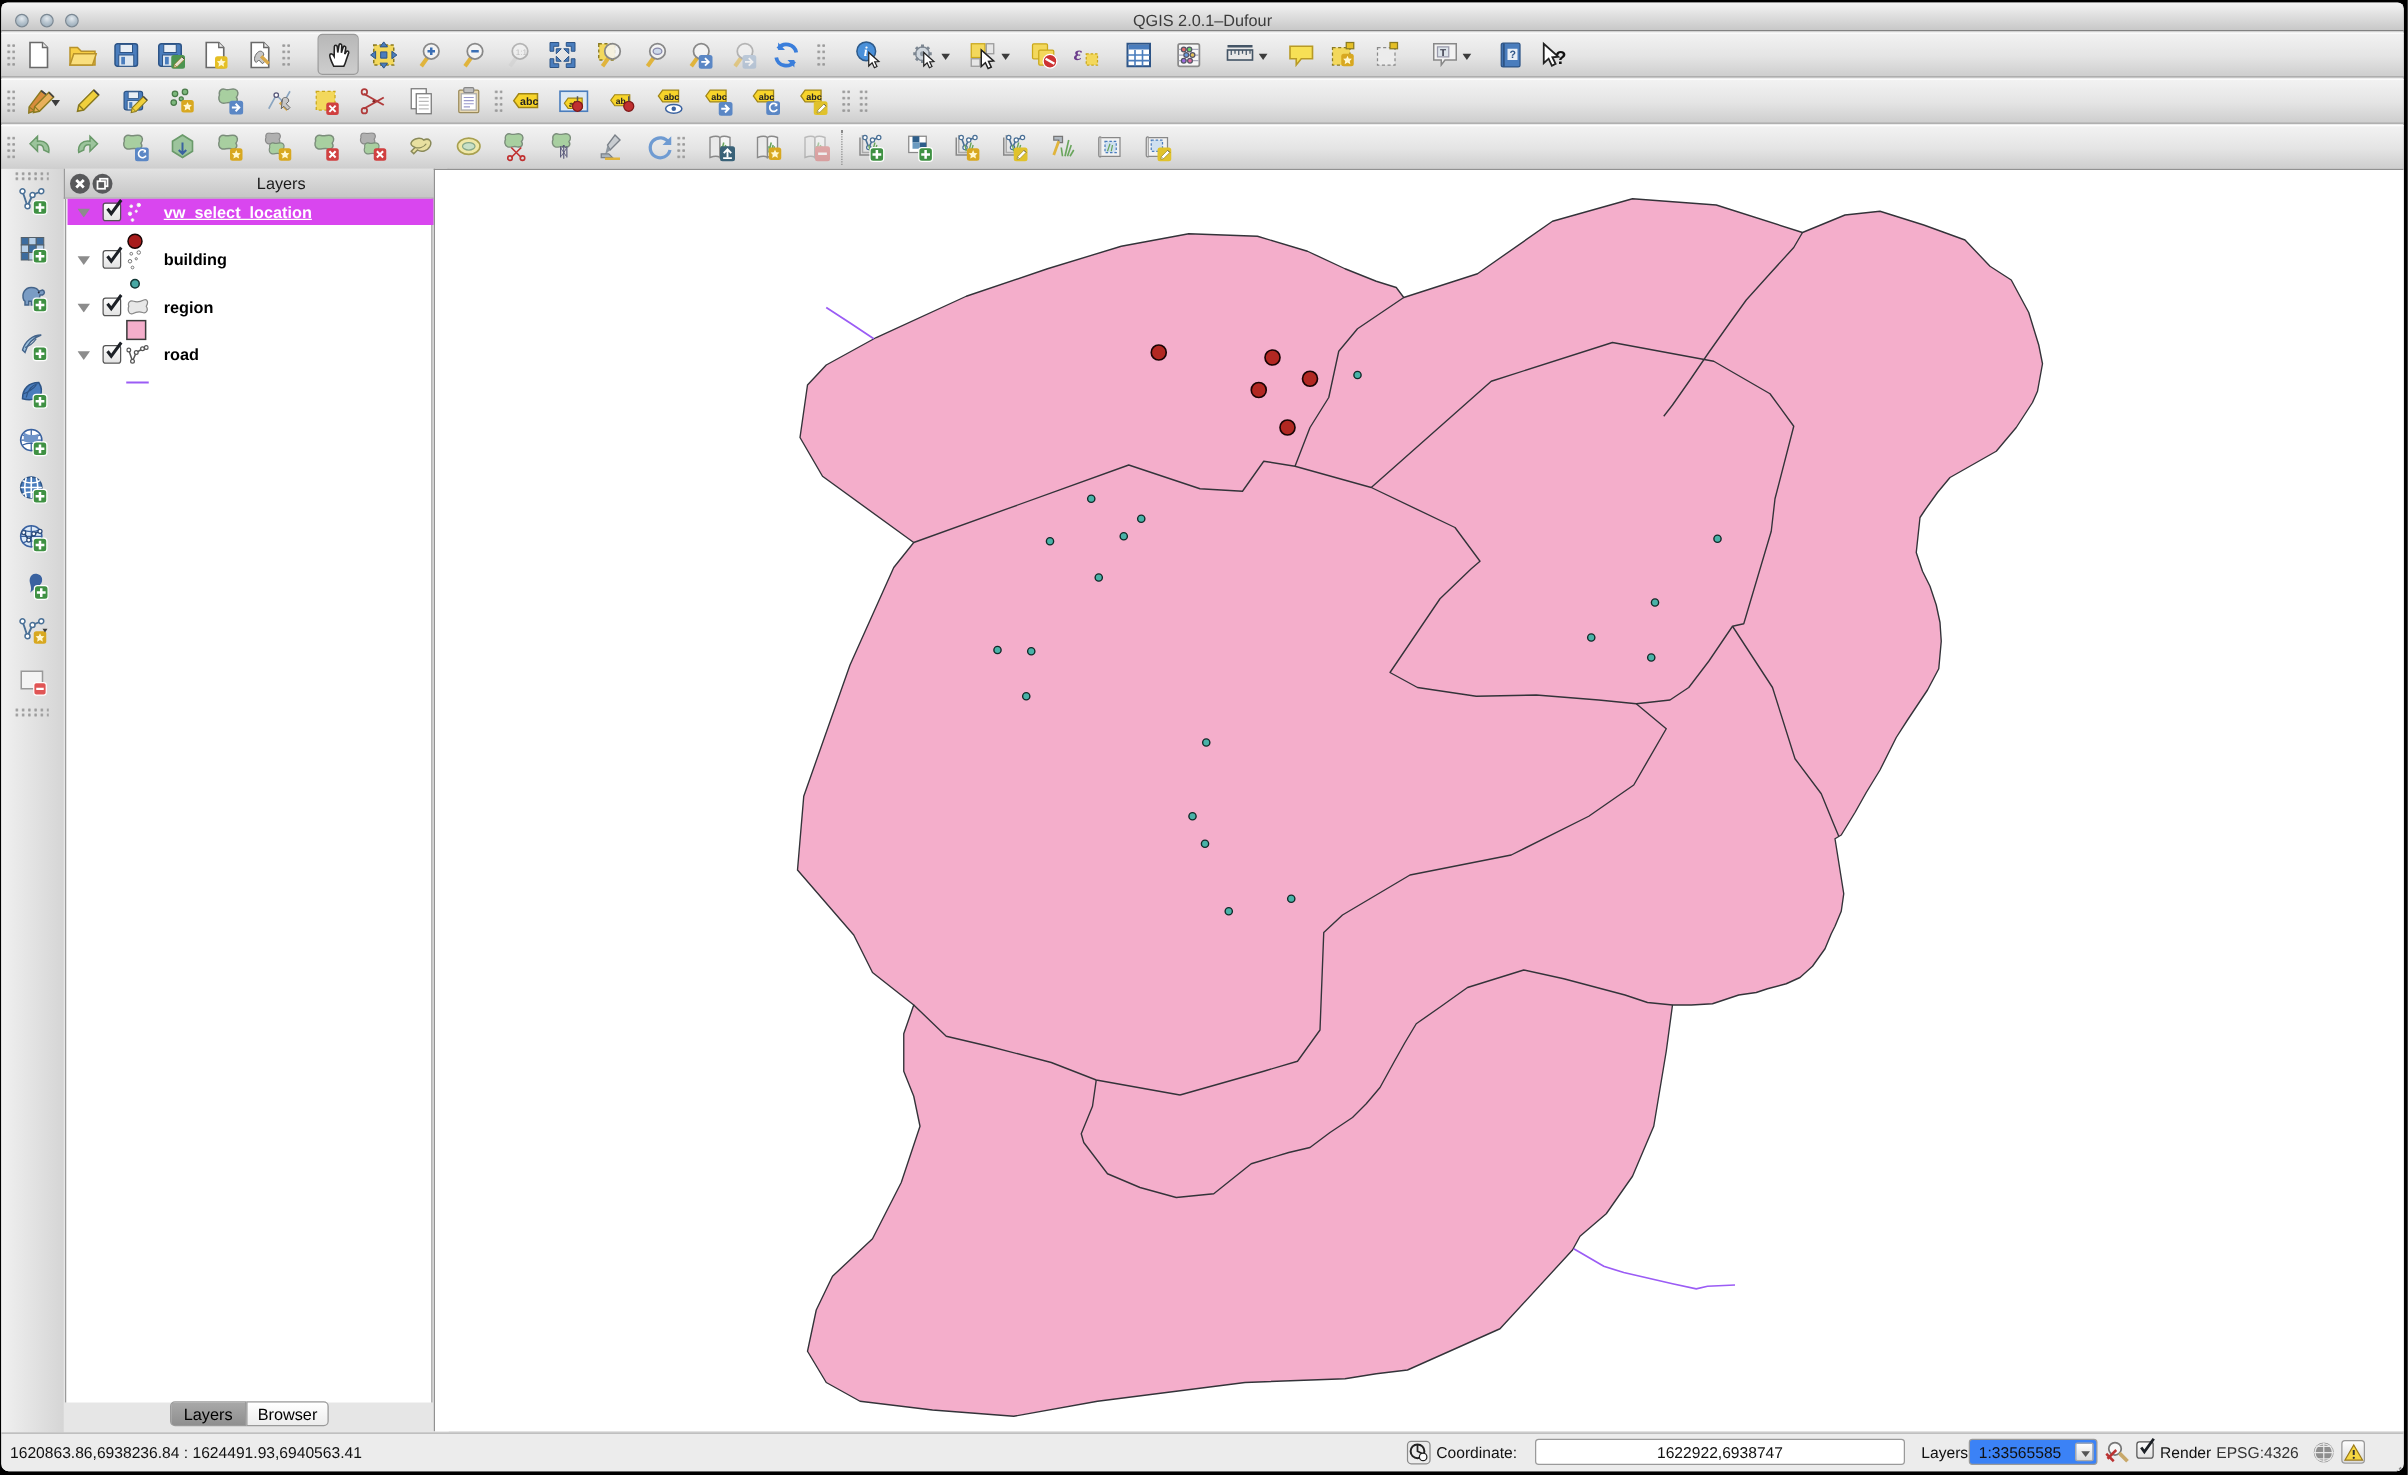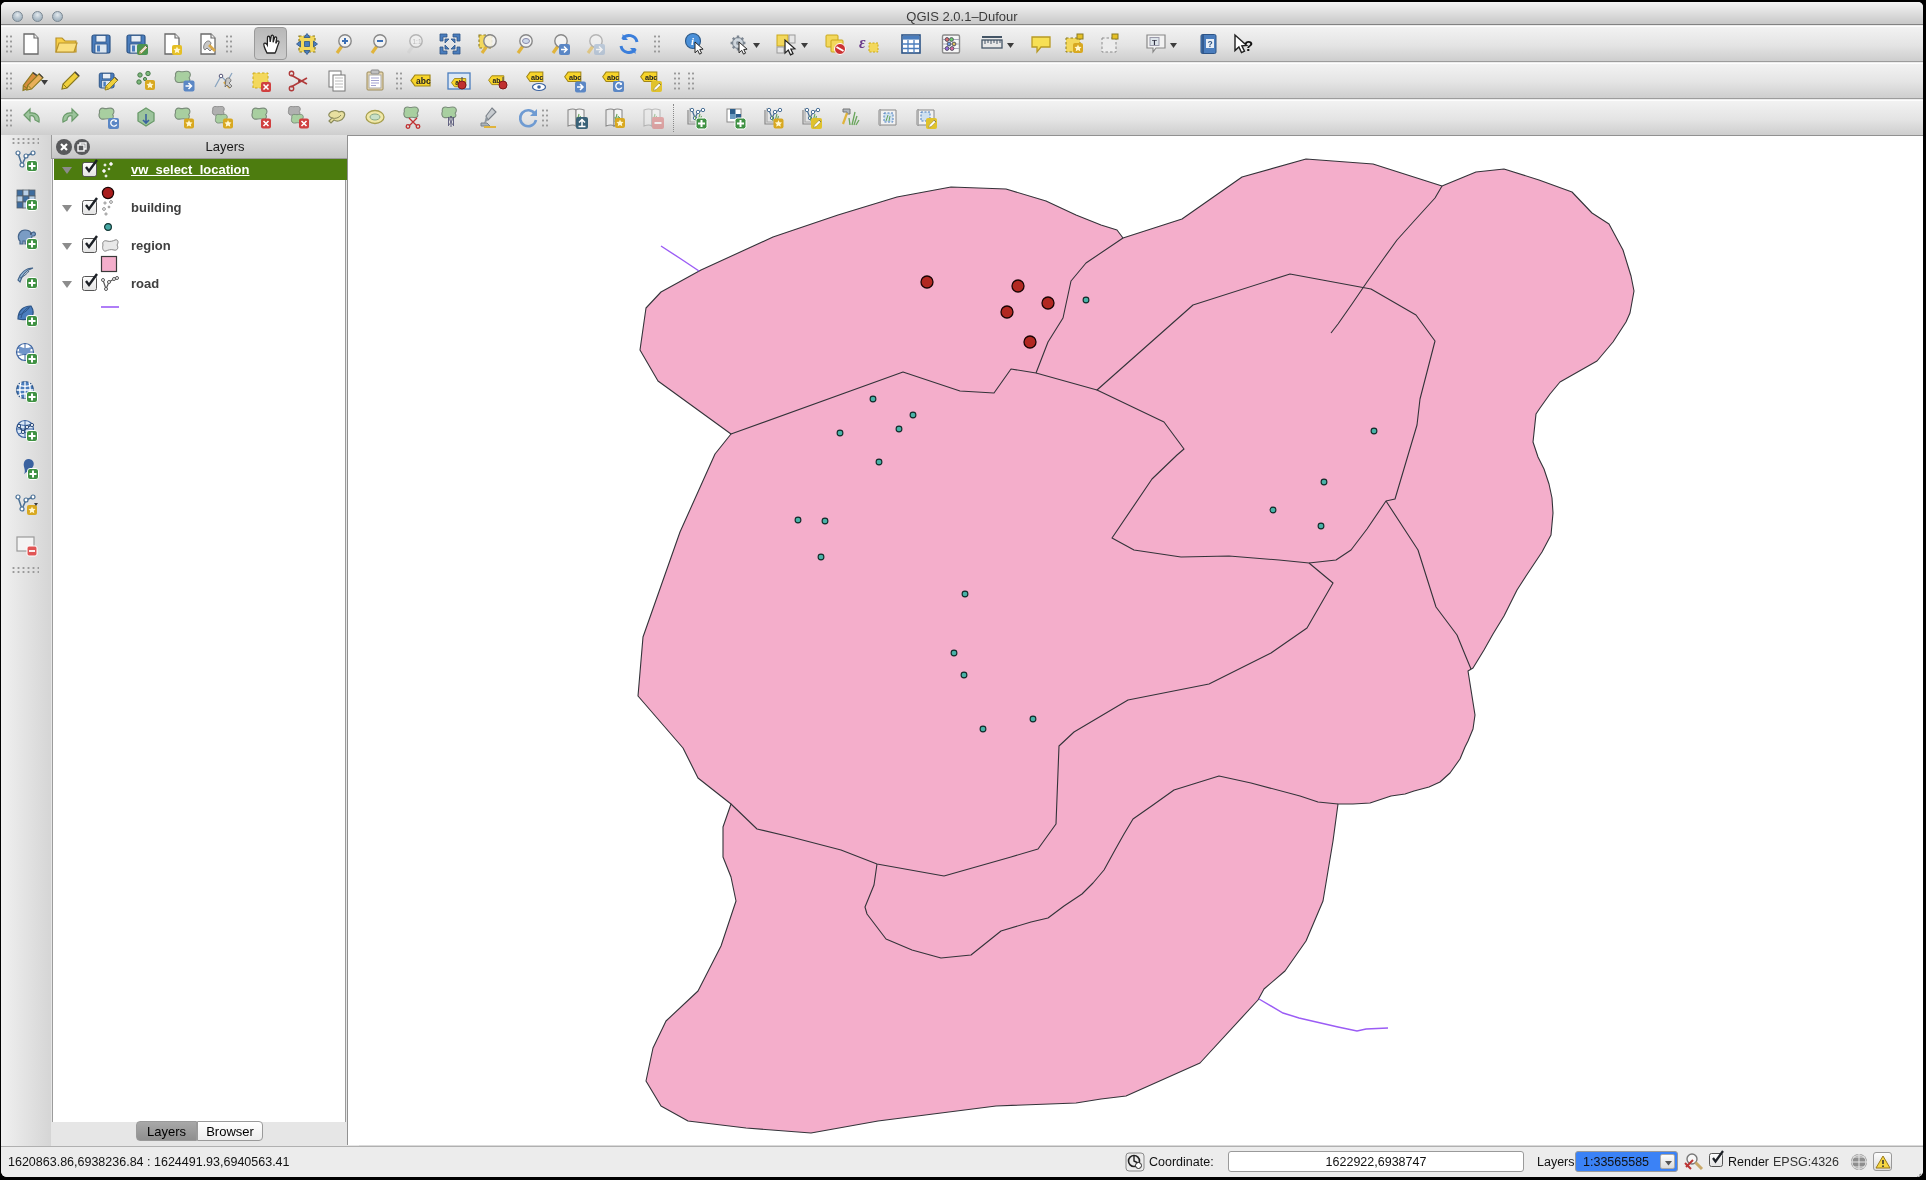--- a/index.html
+++ b/index.html
@@ -22,26 +22,26 @@
 #main { position:absolute; left:0; top:133px; width:100%; height:1011px; background:#d9d9d9; }
 #leftbar { position:absolute; left:0; top:0; width:50px; height:100%; background:linear-gradient(90deg,#f0f0f0,#d5d5d5); }
 .vic { position:absolute; left:12px; width:26px; height:26px; }
 #panel { position:absolute; left:50px; top:0; width:308px; height:100%; background:#e6e6e6; }
 #phead { position:absolute; left:0; top:0; width:100%; height:24px; background:linear-gradient(#e2e2e2,#c6c6c6); border:1px solid #9b9b9b; border-top:none; }
 #phead .txt { position:absolute; left:40px; right:0; top:4px; text-align:center; font-size:13px; color:#1a1a1a; }
 .rbtn { position:absolute; top:4px; width:16px; height:16px; border-radius:50%; background:#58595b; color:#fff; }
 #ptree { position:absolute; left:1px; top:24px; width:294px; height:963px; background:#fff; border-left:1px solid #9b9b9b; border-right:1px solid #9b9b9b; }
 #ptabs { position:absolute; left:0px; top:986px; width:100%; height:25px; }
 .trow { position:absolute; left:1px; width:293px; height:21px; }
-.trow.sel { background:#4d7c0f; }
+.trow.sel { background:#d946ef; }
 .tri { position:absolute; left:8px; top:7px; }
 .cb { position:absolute; left:28px; top:3px; width:15px; height:15px; background:linear-gradient(#fdfdfd,#e3e3e3); border:1px solid #555; border-radius:2.5px; }
 .cb svg { position:absolute; left:0px; top:-4px; }
 .lyi { position:absolute; left:47px; top:3px; }
-.lbl { position:absolute; left:77px; top:3px; font-size:13px; font-weight:bold; color:#404040; }
+.lbl { position:absolute; left:77px; top:3px; font-size:13px; font-weight:bold; color:#000000; }
 .sym { position:absolute; left:47px; }
 .tab { position:absolute; top:0; height:20px; font-size:13px; color:#000; text-align:center; line-height:20px; border:1px solid #9a9a9a; background:linear-gradient(#fff,#ededed); }
 .tab.tabsel { left:85px; width:61px; background:linear-gradient(#a8a8a8,#8f8f8f); border-radius:4px 0 0 4px; }
 .tab:not(.tabsel) { left:146px; width:66px; border-radius:0 4px 4px 0; }
 
 #map { position:absolute; left:346px; top:0; width:1576px; height:1010px; background:#fff; border-left:1px solid #919191; border-top:1px solid #919191; }
 
 #status { position:absolute; left:0; top:1144px; width:100%; height:47px; background:#ececec; border-top:1px solid #b0b0b0; font-size:12px; color:#111; }
 </style>
 </head>

